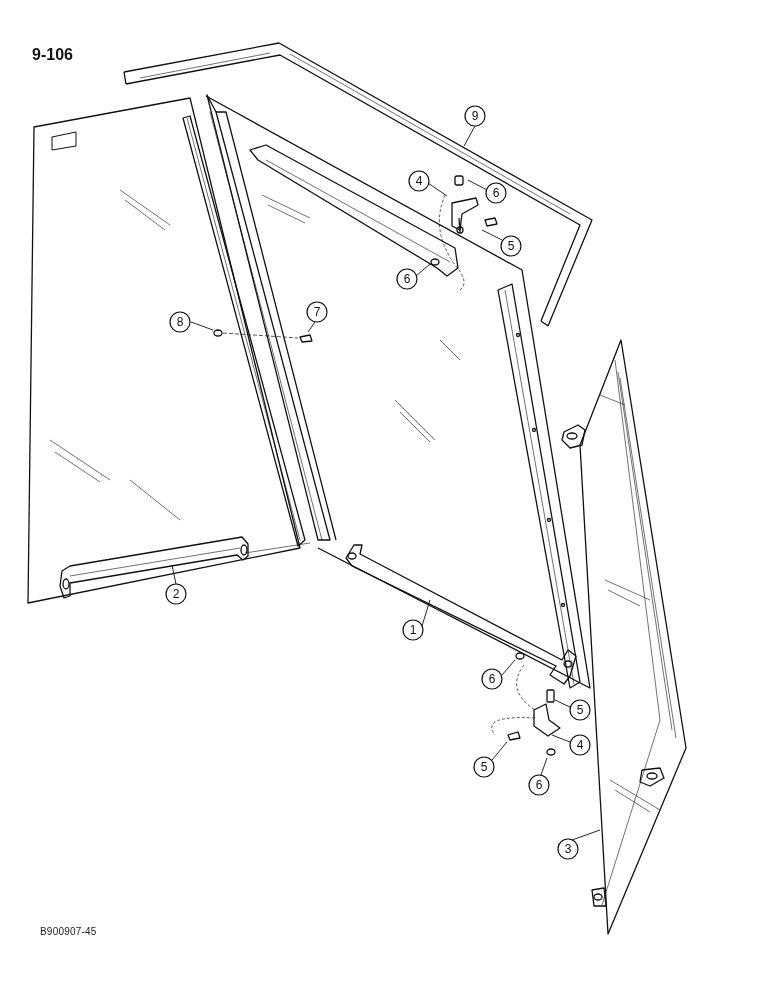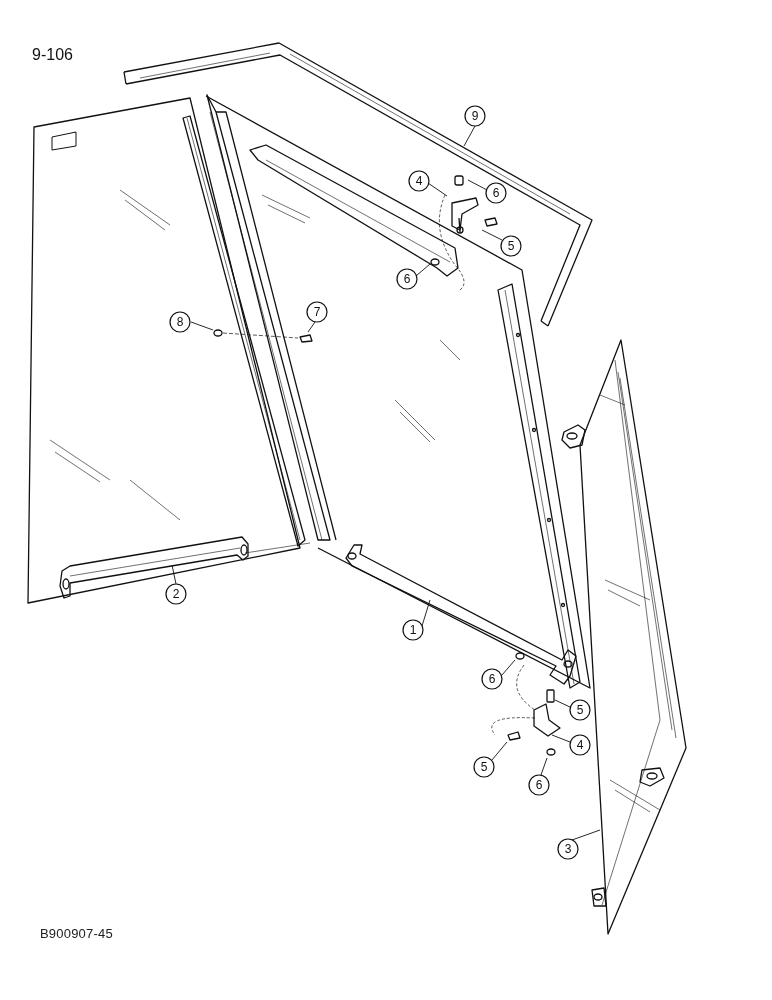--- a/index.html
+++ b/index.html
@@ -1,18 +1,18 @@
 <!DOCTYPE html>
 <html><head>
 <meta charset="utf-8">
 <style>
   html,body{margin:0;padding:0;background:#fff;}
   body{width:772px;height:1000px;position:relative;overflow:hidden;font-family:"Liberation Sans",sans-serif;}
-  .page-num{position:absolute;left:32px;top:46px;font-size:16px;font-weight:normal;color:#111;}
-  .fig-id{position:absolute;left:40px;top:926px;font-size:13px;color:#222;letter-spacing:0.2px;}
+  .page-num{position:absolute;left:32px;top:46px;font-size:16px;font-weight:bold;color:#111;}
+  .fig-id{position:absolute;left:40px;top:926px;font-size:10px;color:#222;letter-spacing:0.2px;}
   svg{position:absolute;left:0;top:0;}
   .callout-text{font-family:"Liberation Sans",sans-serif;font-size:12px;fill:#111;text-anchor:middle;dominant-baseline:central;}
 </style>
 </head>
 <body>
 
 <div class="page-num">9-106</div>
 <div class="fig-id">B900907-45</div>
 
 <svg width="772" height="1000" viewBox="0 0 772 1000" xmlns="http://www.w3.org/2000/svg">

